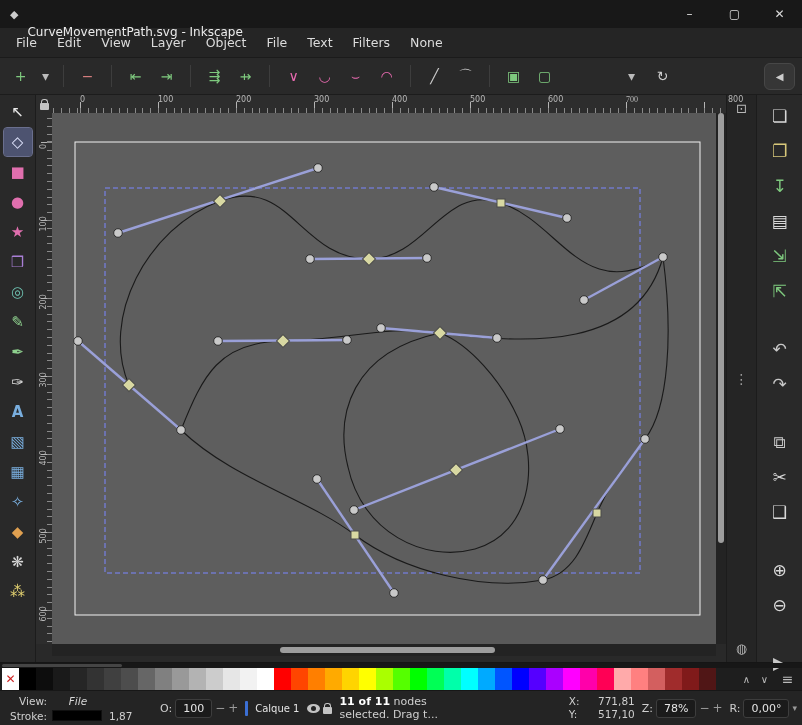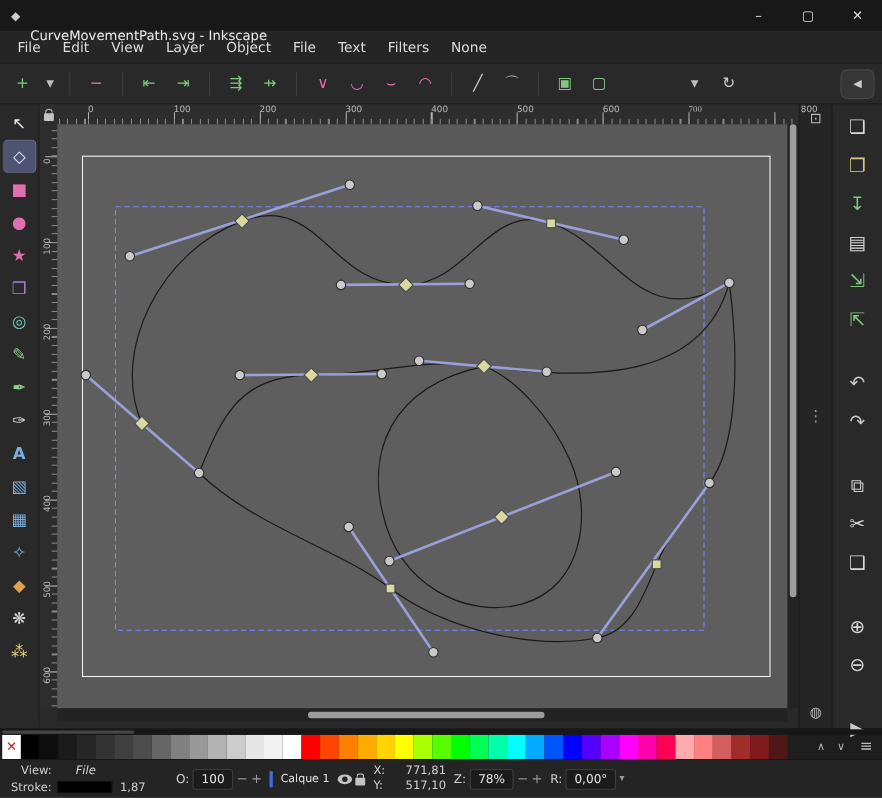--- a/index.html
+++ b/index.html
@@ -472,20 +472,24 @@
     <span class="sb-step">+</span>
   </div>
 
   <div class="sb-group">
     <span class="layer-indicator"></span>
     <span class="layer-name">Calque 1</span>
     <span class="icon-eye"></span>
     <span class="icon-lock"></span>
   </div>
 
+  <div class="sb-message">
+    <div><b>11 of 11</b><span> nodes</span></div>
+    <div>selected. Drag t...</div>
+  </div>
 
   <div class="sb-xy">
     <div class="row">
         <span>X:</span>
         <span>771,81</span>
       </div>
     <div class="row">
         <span>Y:</span>
         <span>517,10</span>
       </div>

